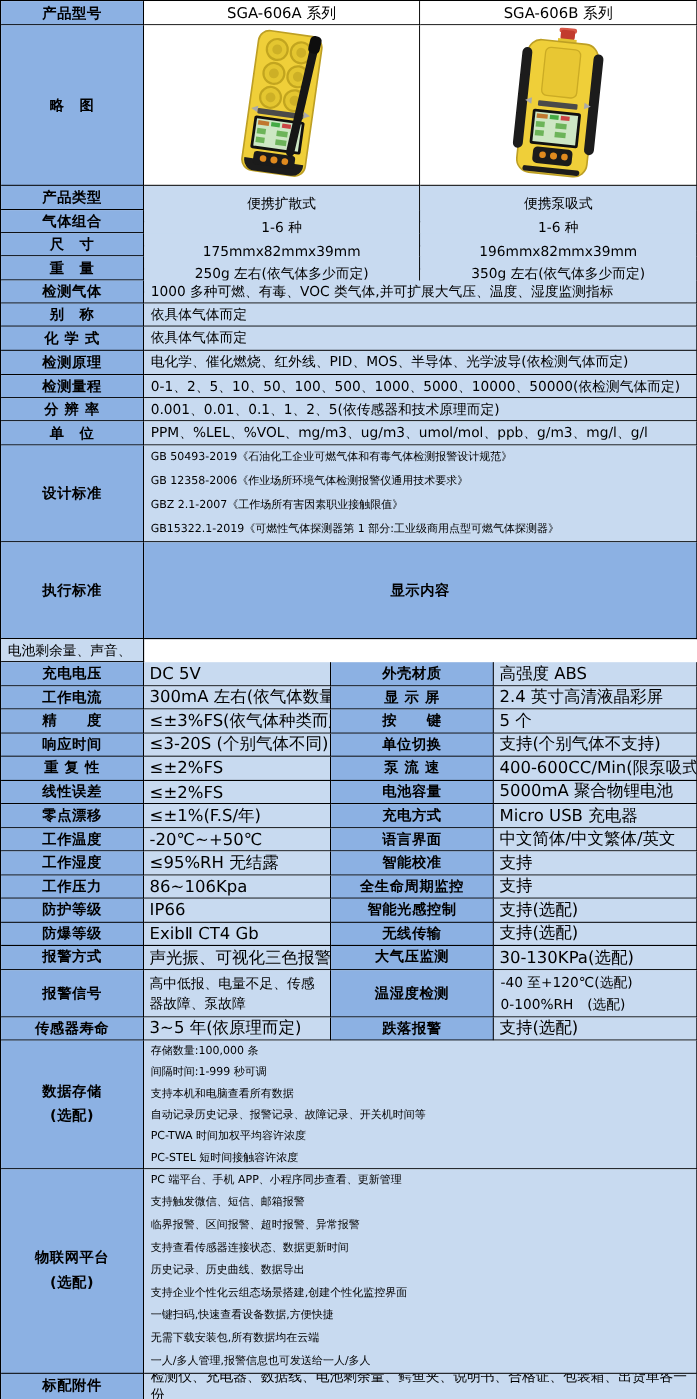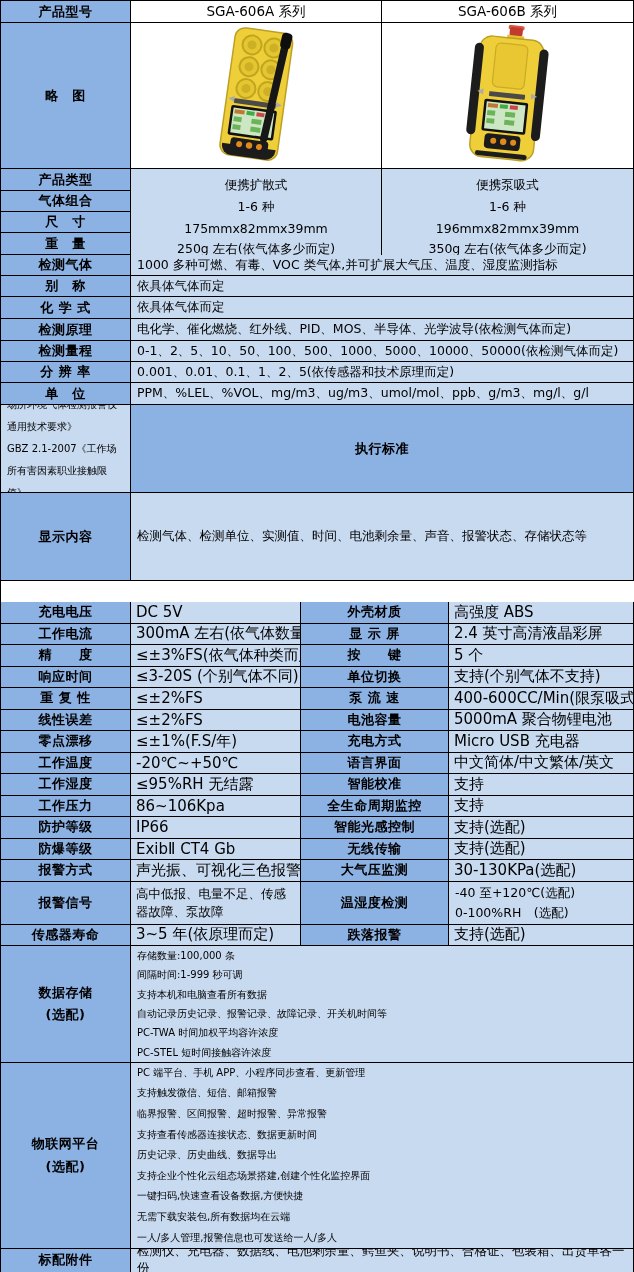--- a/index.html
+++ b/index.html
@@ -146,20 +146,21 @@
     <div class="c val">依具体气体而定</div>
     <div class="c lbl">检测原理</div>
     <div class="c val">电化学、催化燃烧、红外线、PID、MOS、半导体、光学波导(依检测气体而定)</div>
     <div class="c lbl">检测量程</div>
     <div class="c val">0-1、2、5、10、50、100、500、1000、5000、10000、50000(依检测气体而定)</div>
     <div class="c lbl">分 辨 率</div>
     <div class="c val">0.001、0.01、0.1、1、2、5(依传感器和技术原理而定)</div>
     <div class="c lbl">单　位</div>
     <div class="c val">PPM、%LEL、%VOL、mg/m3、ug/m3、umol/mol、ppb、g/m3、mg/l、g/l</div>
 
+    <div class="c lbl">设计标准</div>
     <div class="c val multi">GB 50493-2019《石油化工企业可燃气体和有毒气体检测报警设计规范》
 GB 12358-2006《作业场所环境气体检测报警仪通用技术要求》
 GBZ 2.1-2007《工作场所有害因素职业接触限值》
 GB15322.1-2019《可燃性气体探测器第 1 部分:工业级商用点型可燃气体探测器》</div>
     <div class="c lbl">执行标准</div>
 
     <div class="c lbl">显示内容</div>
     <div class="c val">检测气体、检测单位、实测值、时间、电池剩余量、声音、报警状态、存储状态等</div>
   </div>
 

